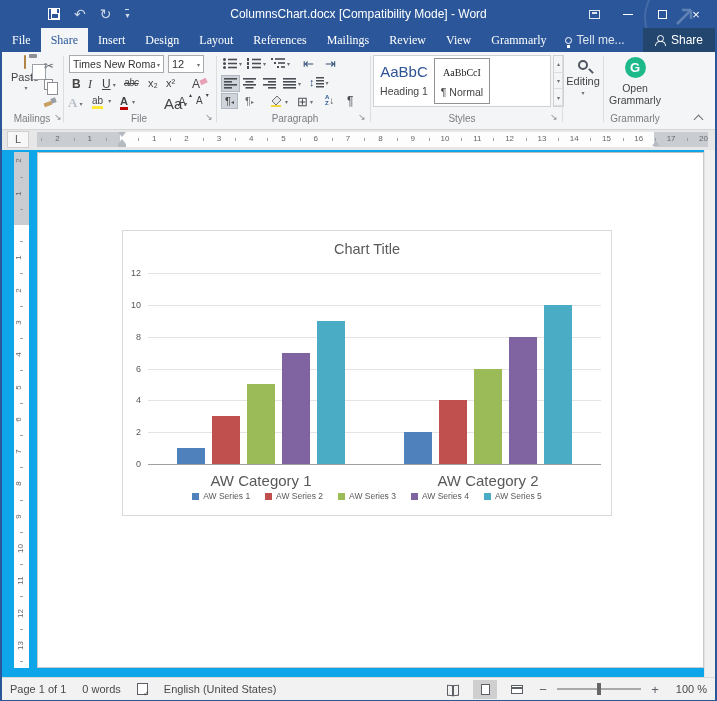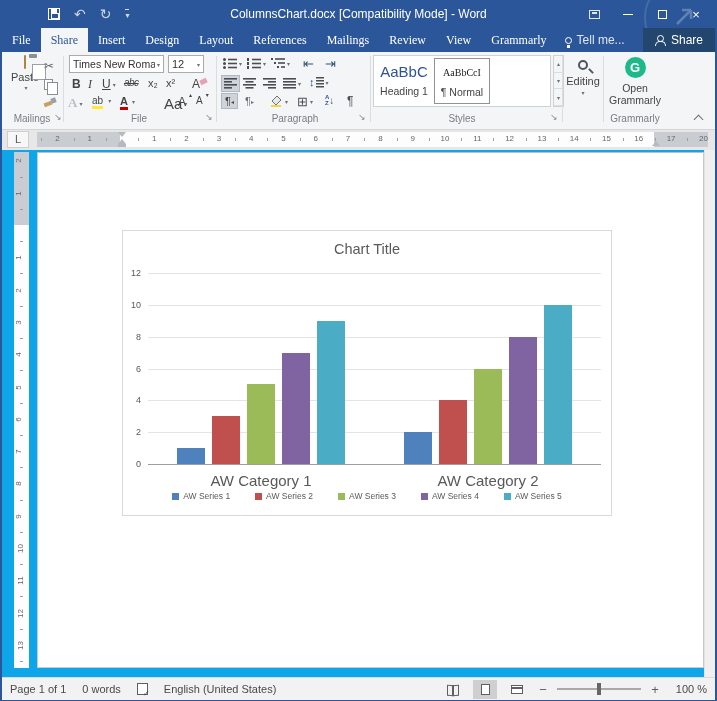--- a/index.html
+++ b/index.html
@@ -111,21 +111,21 @@
   .page { position:absolute; left:35px; top:2px; width:667px; height:516px; background:#ffffff; border:1px solid #c9c9c9; border-top-color:#bfbfbf; }
   .vscroll { position:absolute; right:0; top:0; width:11px; height:528px; background:#f0f0f0; border-left:1px solid #e2e2e2; }
   
   .chart { position:absolute; left:84px; top:77px; width:490px; height:286px; background:#fff; border:1px solid #d9d9d9; }
   .chart-title { position:absolute; left:0; top:10px; width:100%; text-align:center; font-size:14.5px; color:#595959; }
   .gridline { position:absolute; height:1px; background:#e4e4e4; }
   .gridline.zero { background:#9f9f9f; }
   .ytick { position:absolute; width:16px; text-align:right; font-size:9px; color:#595959; }
   .bar { position:absolute; }
   .catlabel { position:absolute; width:140px; text-align:center; font-size:15px; color:#595959; }
-  .legend { position:absolute; left:0; top:260px; width:100%; display:flex; justify-content:center; gap:25px; }
+  .legend { position:absolute; left:0; top:260px; width:100%; display:flex; justify-content:center; gap:15px; }
   .legend-item { display:flex; align-items:center; gap:4px; font-size:8.5px; color:#595959; }
   .legend-item b { width:7px; height:7px; }
   
   .statusbar { position:absolute; left:0; bottom:0; width:100%; height:23px; background:#f2f2f2; border-top:1px solid #dadada; display:flex; align-items:center; font-size:11px; color:#4a4a4a; padding:0 8px; }
   .sb-left { display:flex; align-items:center; gap:16px; }
   .proof-ic { width:11px; height:12px; border:1px solid #5c6066; position:relative; background:#fff; }
   .proof-ic::after { content:"\2713"; position:absolute; right:-3px; bottom:-4px; font-size:8px; color:#444; }
   .sb-right { margin-left:auto; display:flex; align-items:center; gap:8px; }
   .viewbtn { width:24px; height:19px; display:flex; align-items:center; justify-content:center; }
   .viewbtn.sel { background:#cfcfcf; outline:none; }

